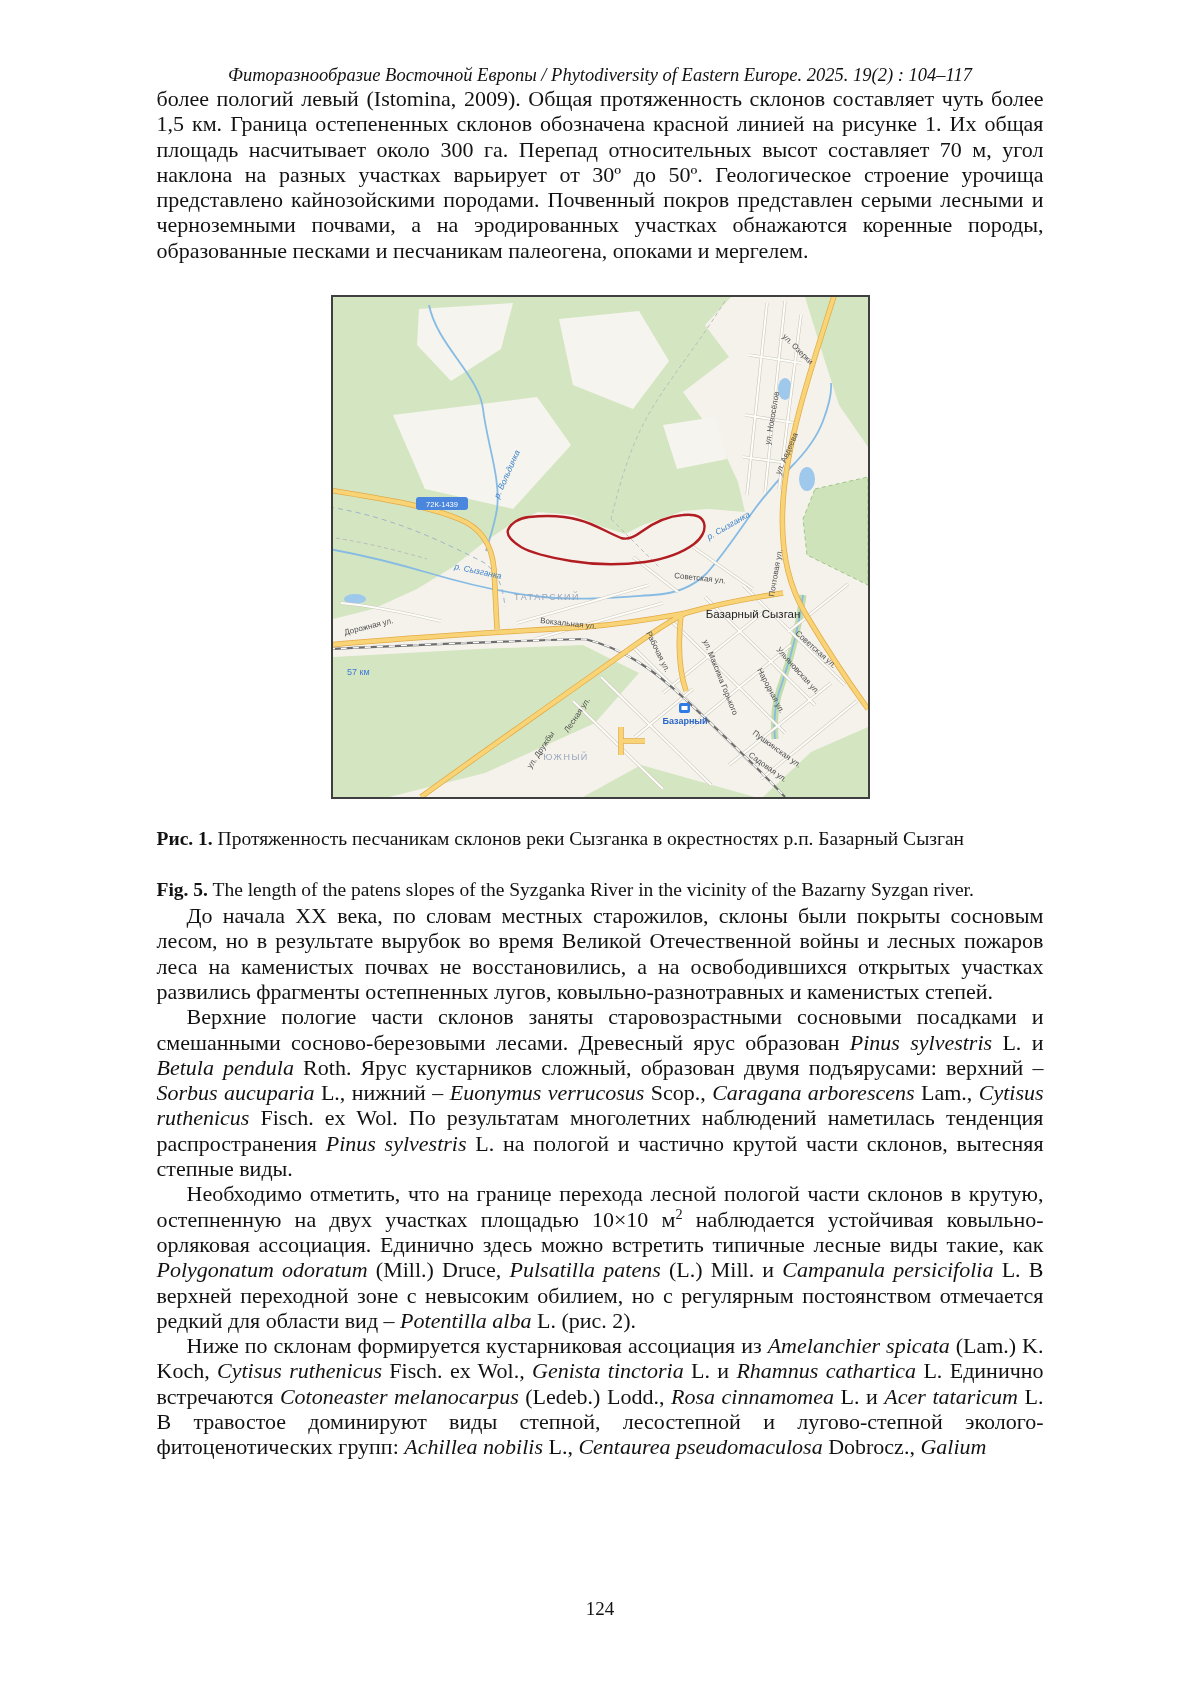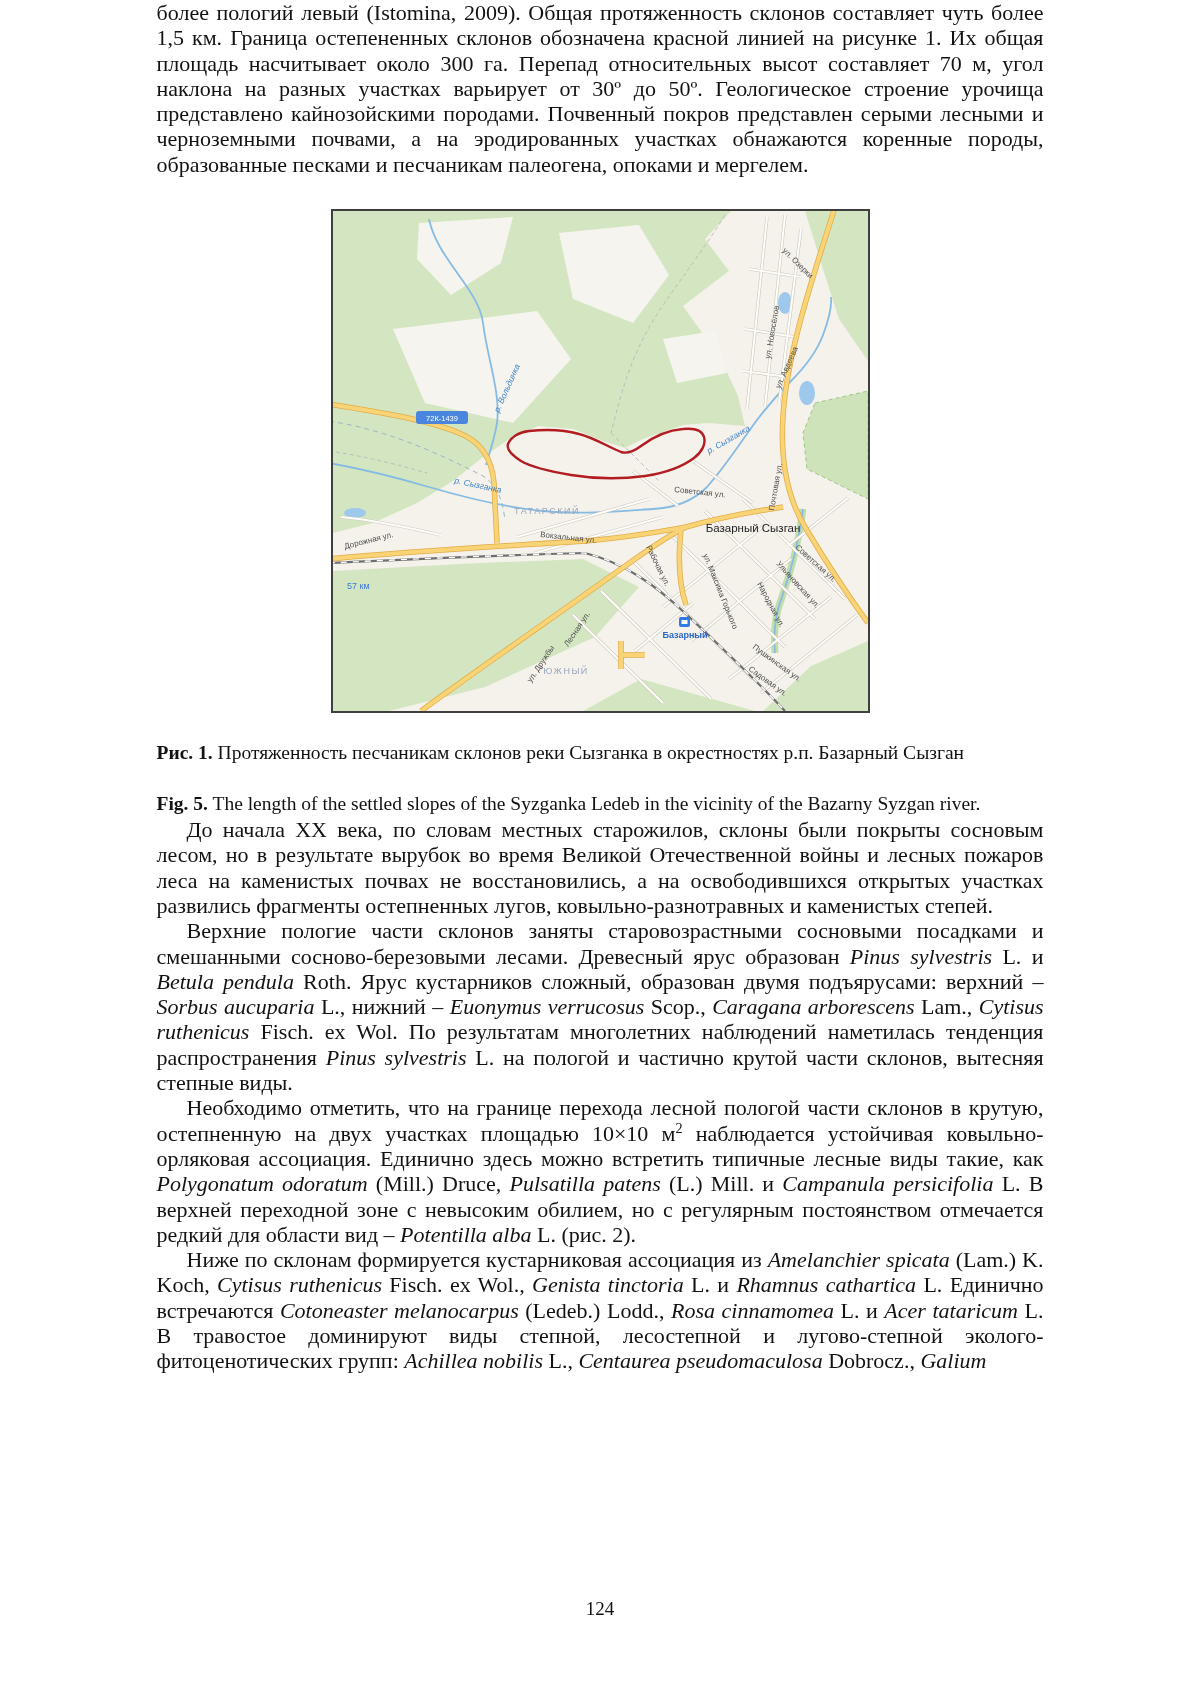--- a/index.html
+++ b/index.html
@@ -80,20 +80,21 @@
   .ml-town{font:500 11.5px "Liberation Sans", sans-serif;fill:#1d1d1d;text-anchor:middle;}
   .ml-station{font:600 9px "Liberation Sans", sans-serif;fill:#2b66c8;text-anchor:middle;}
   .ml-km{font:9px "Liberation Sans", sans-serif;fill:#3b78d8;}
   .ml-badge{font:7.5px "Liberation Sans", sans-serif;fill:#ffffff;text-anchor:middle;}
 </style>
 </head>
 <body>
 
 <div class="page">
 
+  <div class="journal-header">Фиторазнообразие Восточной Европы / Phytodiversity of Eastern Europe. 2025. 19(2) : 104–117</div>
 
   <div class="content">
 
     <p class="body-par par-first"><span>более пологий левый (Istomina, 2009). Общая протяженность склонов составляет чуть более 1,5 км. Граница остепененных склонов обозначена красной линией на рисунке 1. Их общая площадь насчитывает около 300 га. Перепад относительных высот составляет 70 м, угол наклона на разных участках варьирует от 30º до 50º. Геологическое строение урочища представлено кайнозойскими породами. Почвенный покров представлен серыми лесными и черноземными почвами, а на эродированных участках обнажаются коренные породы, образованные песками и песчаникам палеогена, опоками и мергелем.</span></p>
 
     <figure class="map-figure">
       <svg class="map" viewBox="0 0 535 500" width="535" height="500" xmlns="http://www.w3.org/2000/svg">
         <rect x="0" y="0" width="535" height="500" fill="#f5f2ec"></rect>
 
         <g>
@@ -178,21 +179,21 @@
             <text x="166" y="202" transform="rotate(-66 166 202)" class="ml-river">р. Вольдинка</text>
             <text x="121" y="272" transform="rotate(12 121 272)" class="ml-river">р. Сызганка</text>
             <text x="376" y="243" transform="rotate(-30 376 243)" class="ml-river">р. Сызганка</text>
             <text x="14" y="378" class="ml-km">57 км</text>
           </g>
       </svg>
     </figure>
 
     <p class="caption"><span style="font-weight: bold;">Рис. 1.</span><span> Протяженность песчаникам склонов реки Сызганка в окрестностях р.п. Базарный Сызган</span></p>
 
-    <p class="caption caption-en"><span style="font-weight: bold;">Fig. 5.</span><span> The length of the settled slopes of the Syzganka Ledeb in the vicinity of the Bazarny Syzgan river.</span></p>
+    <p class="caption caption-en"><span style="font-weight: bold;">Fig. 5.</span><span> The length of the patens slopes of the Syzganka River in the vicinity of the Bazarny Syzgan river.</span></p>
 
     <p class="body-par indent par-after-caption"><span>До начала XX века, по словам местных старожилов, склоны были покрыты сосновым лесом, но в результате вырубок во время Великой Отечественной войны и лесных пожаров леса на каменистых почвах не восстановились, а на освободившихся открытых участках развились фрагменты остепненных лугов, ковыльно-разнотравных и каменистых степей.</span></p>
 
     <p class="body-par indent"><span>Верхние пологие части склонов заняты старовозрастными сосновыми посадками и смешанными сосново-березовыми лесами. Древесный ярус образован </span><span style="font-style: italic;">Pinus sylvestris</span><span> L. и </span><span style="font-style: italic;">Betula pendula</span><span> Roth. Ярус кустарников сложный, образован двумя подъярусами: верхний – </span><span style="font-style: italic;">Sorbus aucuparia</span><span> L., нижний – </span><span style="font-style: italic;">Euonymus verrucosus</span><span> Scop., </span><span style="font-style: italic;">Caragana arborescens</span><span> Lam., </span><span style="font-style: italic;">Cytisus ruthenicus</span><span> Fisch. ex Wol. По результатам многолетних наблюдений наметилась тенденция распространения </span><span style="font-style: italic;">Pinus sylvestris</span><span> L. на пологой и частично крутой части склонов, вытесняя степные виды.</span></p>
 
     <p class="body-par indent"><span>Необходимо отметить, что на границе перехода лесной пологой части склонов в крутую, остепненную на двух участках площадью 10×10 м</span><sup>2</sup><span> наблюдается устойчивая ковыльно-орляковая ассоциация. Единично здесь можно встретить типичные лесные виды такие, как </span><span style="font-style: italic;">Polygonatum odoratum</span><span> (Mill.) Druce</span><span style="font-style: italic;">, Pulsatilla patens</span><span> (L.) Mill. и </span><span style="font-style: italic;">Campanula persicifolia</span><span> L. В верхней переходной зоне с невысоким обилием, но с регулярным постоянством отмечается редкий для области вид – </span><span style="font-style: italic;">Potentilla alba</span><span> L. (рис. 2).</span></p>
 
     <p class="body-par indent"><span>Ниже по склонам формируется кустарниковая ассоциация из </span><span style="font-style: italic;">Amelanchier spicata</span><span> (Lam.) K. Koch</span><span style="font-style: italic;">, Cytisus ruthenicus</span><span> Fisch. ex Wol.</span><span style="font-style: italic;">, Genista tinctoria</span><span> L. и </span><span style="font-style: italic;">Rhamnus cathartica</span><span> L. Единично встречаются </span><span style="font-style: italic;">Cotoneaster melanocarpus</span><span> (Ledeb.) Lodd., </span><span style="font-style: italic;">Rosa cinnamomea</span><span> L. и </span><span style="font-style: italic;">Acer tataricum</span><span> L. В травостое доминируют виды степной, лесостепной и лугово-степной эколого-фитоценотических групп: </span><span style="font-style: italic;">Achillea nobilis</span><span> L., </span><span style="font-style: italic;">Centaurea pseudomaculosa</span><span> Dobrocz., </span><span style="font-style: italic;">Galium</span></p>
 
   </div>

